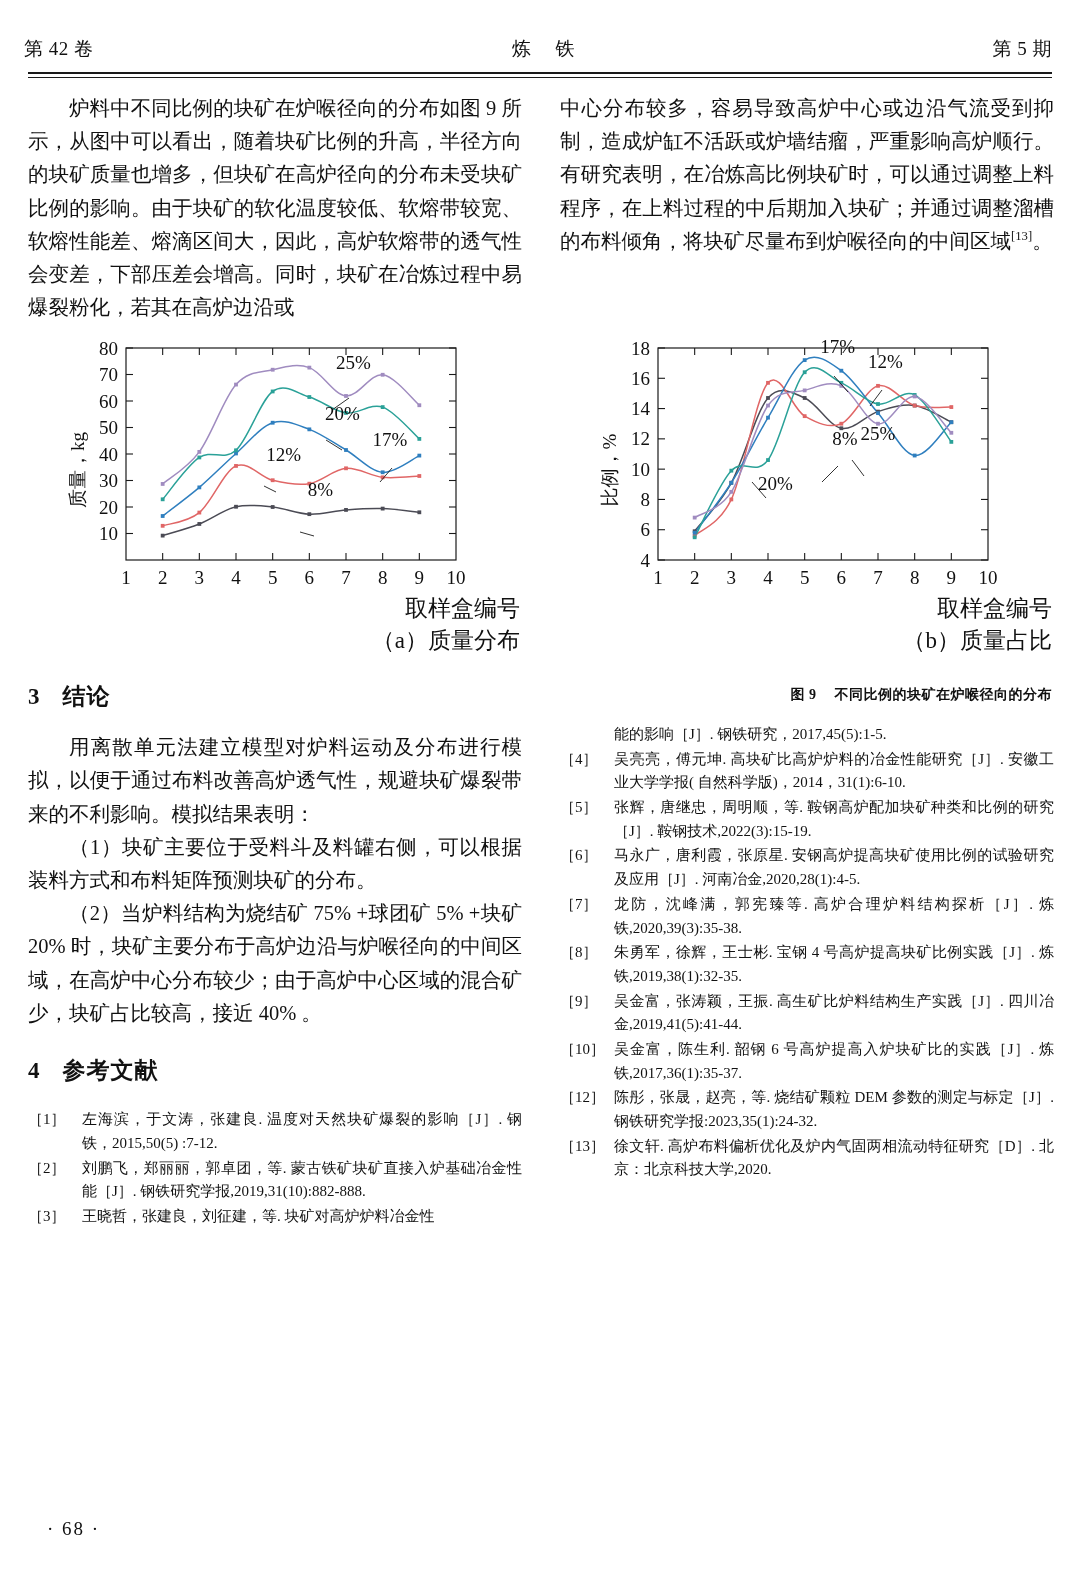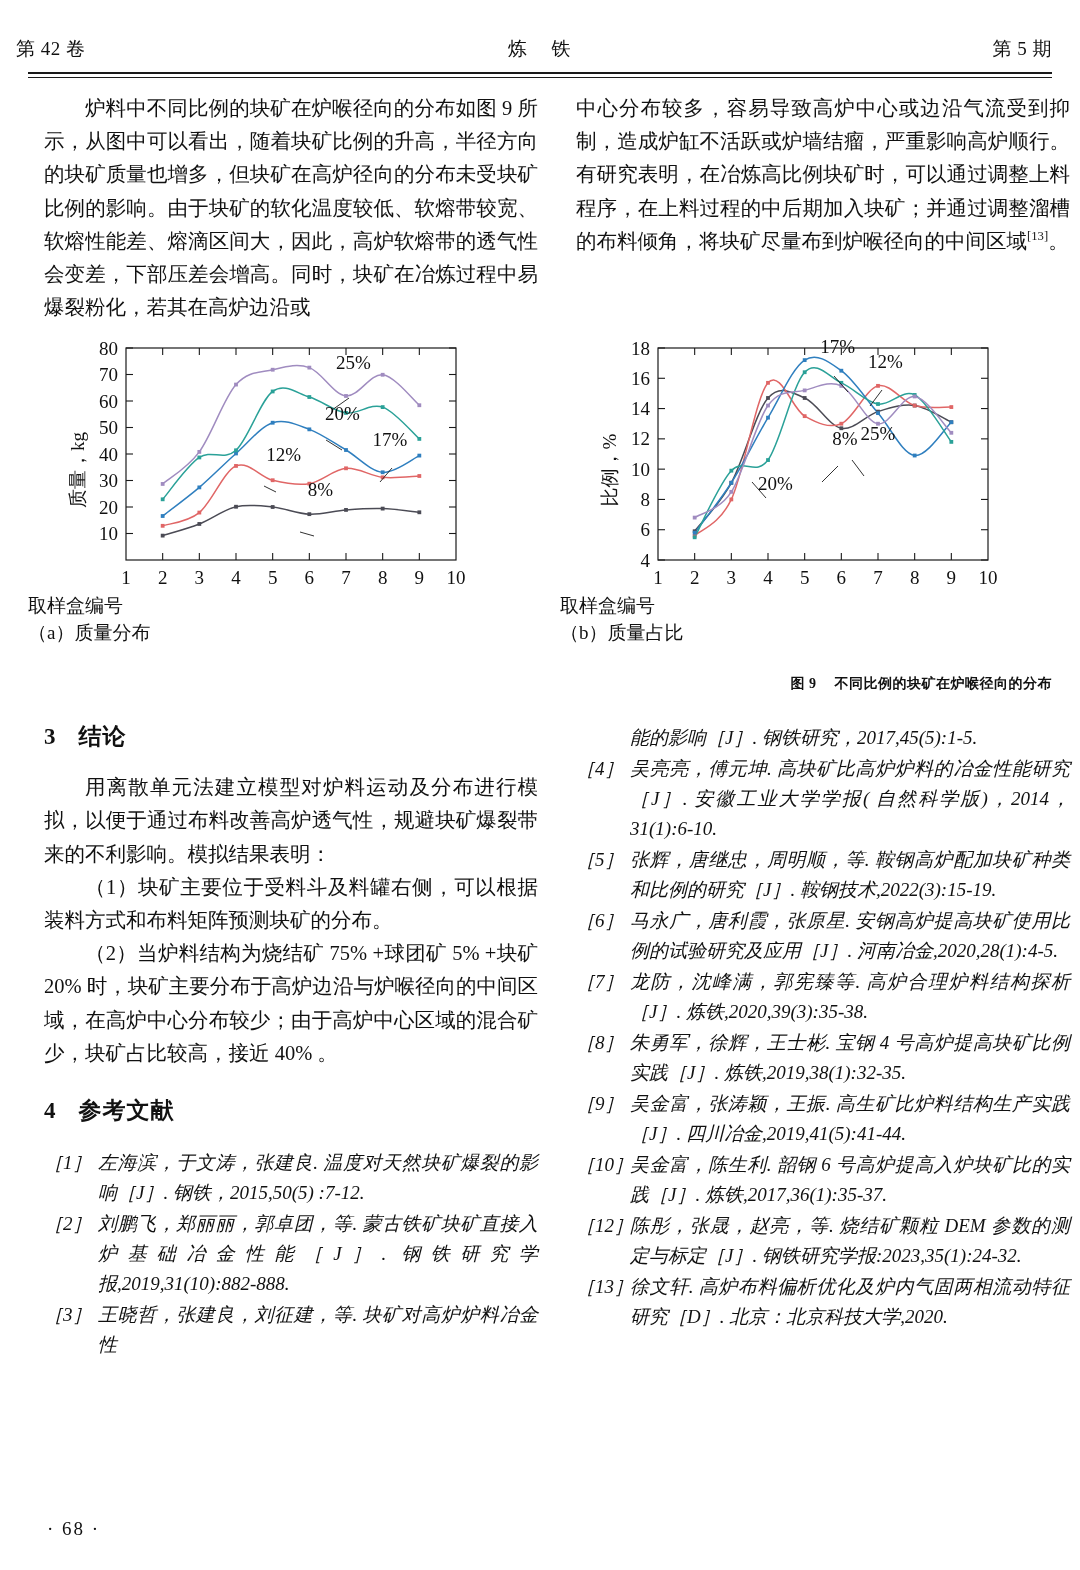--- a/index.html
+++ b/index.html
@@ -10,73 +10,73 @@
     width: 1080px; height: 1570px;
     position: relative;
     font-family: "Liberation Serif", "DejaVu Serif", serif;
     color: #111;
     overflow: hidden;
   }
   .page { position: absolute; inset: 0; }
 
   
   .runhead {
-    position: absolute; left: 16px; right: 28px; top: 36px;
+    position: absolute; left: 24px; right: 28px; top: 36px;
     height: 34px;
     display: flex; align-items: flex-start; justify-content: space-between;
     font-size: 19px; letter-spacing: .5px;
   }
   .runhead .center { letter-spacing: 10px; padding-left: 10px; }
   .rule {
     position: absolute; left: 28px; right: 28px; top: 72px;
     border-top: 2.2px solid #1a1a1a;
   }
   .rule:after {
     content: ""; position: absolute; left: 0; right: 0; top: 3px;
     border-top: 1.1px solid #1a1a1a;
   }
 
   
   .col {
     position: absolute; top: 92px; width: 494px;
     font-size: 20.5px; line-height: 1.62;
-    text-align: justify; text-justify: inter-character; margin-left: 16px;
+    text-align: justify; text-justify: inter-character;
   }
   .col-l { left: 28px; }
   .col-r { left: 560px; }
 
   p { margin: 0; }
   .indent { text-indent: 2em; }
   sup { font-size: .62em; vertical-align: super; }
 
   
   .figure {
     position: absolute; left: 28px; top: 340px; width: 1024px;
   }
   .charts { display: flex; justify-content: space-between; }
   .chartbox { width: 492px; position: relative; }
   .chart-svg { display: block; margin: 0 auto; }
   .axis-cap {
-    text-align: left; font-size: 19px; line-height: 1.35; margin-top: 1px;
+    text-align: right; font-size: 23px; line-height: 1.35; margin-top: 1px;
   }
   .fig-caption {
     text-align: right; font-size: 14px; font-weight: bold;
     margin-top: 30px; letter-spacing: .5px;
   }
   .fig-caption .gap { display: inline-block; width: 18px; }
 
   
   .sec-head {
     font-family: "DejaVu Sans", "Liberation Sans", sans-serif;
     font-weight: bold; font-size: 23px; letter-spacing: 1px;
   }
   .sec-head .num { margin-right: 22px; font-family: "Liberation Serif", serif; }
 
   
-  .reflist { font-size: 19px; line-height: 1.58; font-style: italic; }
+  .reflist { font-size: 15px; line-height: 1.58; }
   .ref {
     display: flex; align-items: flex-start; margin-top: 1px;
   }
   .ref .tag {
     width: 54px; flex: 0 0 54px; text-align: left; white-space: nowrap;
   }
   .ref .txt { flex: 1 1 auto; text-align: justify; text-justify: inter-character; }
 
   
   .folio {
@@ -371,21 +371,21 @@
         <div class="axis-cap">取样盒编号</div>
         <div class="axis-cap">（b）质量占比</div>
       </div>
 
     </div>
     <div class="fig-caption">
       <span>图 9</span><span class="gap"></span><span>不同比例的块矿在炉喉径向的分布</span>
     </div>
   </div>
 
-  <div class="col col-l" style="top:718px;">
+  <div class="col col-l" style="top:678px;">
     <div class="sec-head">
       <span class="num">3</span><span>结论</span>
     </div>
     <div style="height:16px"></div>
     <p class="indent">用离散单元法建立模型对炉料运动及分布进行模拟，以便于通过布料改善高炉透气性，规避块矿爆裂带来的不利影响。模拟结果表明：</p>
     <p class="indent">（1）块矿主要位于受料斗及料罐右侧，可以根据装料方式和布料矩阵预测块矿的分布。</p>
     <p class="indent">（2）当炉料结构为烧结矿 75% +球团矿 5% +块矿 20% 时，块矿主要分布于高炉边沿与炉喉径向的中间区域，在高炉中心分布较少；由于高炉中心区域的混合矿少，块矿占比较高，接近 40% 。</p>
 
     <div style="height:22px"></div>
     <div class="sec-head">

